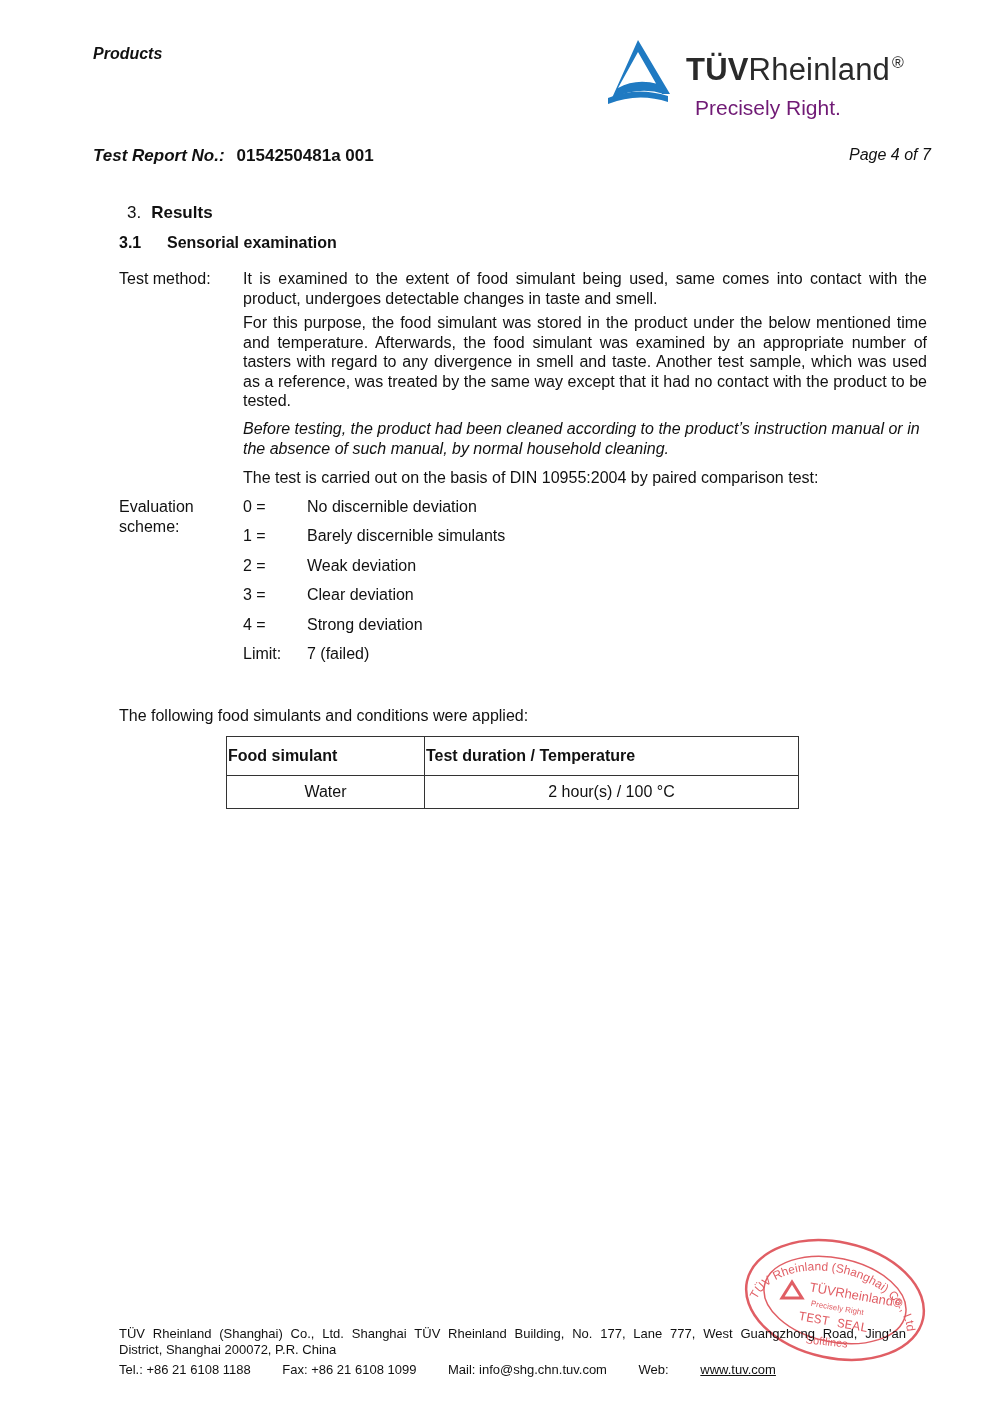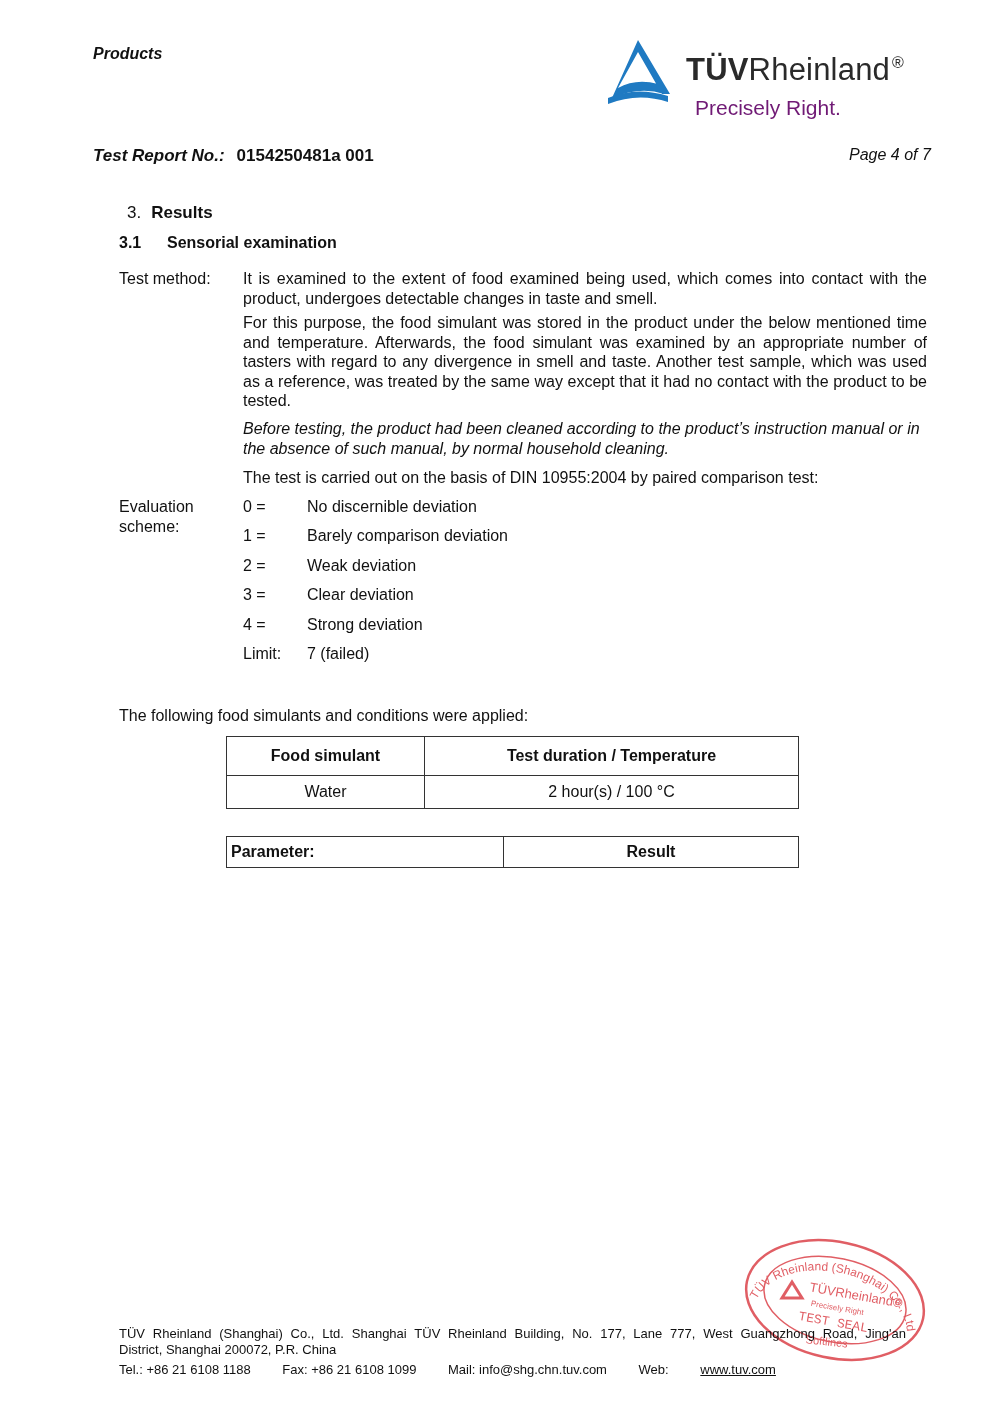--- a/index.html
+++ b/index.html
@@ -25,21 +25,21 @@
     .lbl-left { left: 119px; font-size: 16px; line-height: 19.5px; }
     .para { left: 243px; width: 684px; font-size: 16px; line-height: 19.5px; text-align: justify; }
     .para.nj { text-align: left; }
     .italic { font-style: italic; }
     .scheme-row { left: 243px; font-size: 16px; line-height: 19px; }
     .scheme-row .k { display: inline-block; width: 64px; }
     .intro { left: 119px; top: 707px; font-size: 16px; }
     table { border-collapse: collapse; position: absolute; font-size: 16px; }
     td, th { border: 1.5px solid #333; }
     .t1 { left: 226px; top: 736px; width: 573px; }
-    .t1 th { height: 36px; font-weight: bold; text-align: center; }
+    .t1 th { height: 36px; font-weight: bold; text-align: left; }
     .t1 td { height: 30px; text-align: center; }
     .t2 { left: 226px; top: 836px; width: 573px; }
     .t2 td { height: 28px; }
     .t2 td.l { text-align: left; padding-left: 4px; width: 271px; }
     .t2 td.r { text-align: center; }
     .t2 .b { font-weight: bold; }
     .footer1 { left: 119px; top: 1326px; width: 787px; font-size: 13px; line-height: 15.5px; text-align: justify; text-align-last: justify; }
     .footer1b { left: 119px; top: 1342px; font-size: 13px; }
     .footer2 { left: 119px; top: 1362px; font-size: 13px; }
     .footer2 span { margin-right: 28px; }
@@ -64,28 +64,28 @@
 <div class="abs page-no">Page 4 of 7</div>
 
 <div class="abs sec3">
   <span class="num">3.</span><span class="t">Results</span>
 </div>
 <div class="abs sec31">
   <span class="num">3.1</span><span>Sensorial examination</span>
 </div>
 
 <div class="abs lbl-left" style="top:269px;">Test method:</div>
-<div class="abs para" style="top:269px;">It is examined to the extent of food examined being used, which comes into contact with the product, undergoes detectable changes in taste and smell.</div>
+<div class="abs para" style="top:269px;">It is examined to the extent of food simulant being used, same comes into contact with the product, undergoes detectable changes in taste and smell.</div>
 <div class="abs para" style="top:313px;">For this purpose, the food simulant was stored in the product under the below mentioned time and temperature. Afterwards, the food simulant was examined by an appropriate number of tasters with regard to any divergence in smell and taste. Another test sample, which was used as a reference, was treated by the same way except that it had no contact with the product to be tested.</div>
 <div class="abs para nj italic" style="top:419px;">Before testing, the product had been cleaned according to the product’s instruction manual or in the absence of such manual, by normal household cleaning.</div>
 <div class="abs para nj" style="top:468px;">The test is carried out on the basis of DIN 10955:2004 by paired comparison test:</div>
 
 <div class="abs lbl-left" style="top:497px; width:110px;">Evaluation scheme:</div>
 <div class="abs scheme-row" style="top:497px;"><span class="k">0 =</span><span>No discernible deviation</span></div>
-<div class="abs scheme-row" style="top:526px;"><span class="k">1 =</span><span>Barely comparison deviation</span></div>
+<div class="abs scheme-row" style="top:526px;"><span class="k">1 =</span><span>Barely discernible simulants</span></div>
 <div class="abs scheme-row" style="top:556px;"><span class="k">2 =</span><span>Weak deviation</span></div>
 <div class="abs scheme-row" style="top:585px;"><span class="k">3 =</span><span>Clear deviation</span></div>
 <div class="abs scheme-row" style="top:615px;"><span class="k">4 =</span><span>Strong deviation</span></div>
 <div class="abs scheme-row" style="top:644px;"><span class="k">Limit:</span><span>7 (failed)</span></div>
 
 <div class="abs intro">The following food simulants and conditions were applied:</div>
 <table class="t1">
   <tbody>
       <tr>
     <th>Food simulant</th>
@@ -93,24 +93,20 @@
   </tr>
   <tr>
     <td>Water</td>
     <td>2 hour(s) / 100 °C</td>
   </tr>
 </tbody>
   </table>
 
 <table class="t2">
   <tbody>
-  <tr>
-        <td class="l b">Parameter:</td>
-        <td class="r b">Result</td>
-      </tr>
 </tbody>
   </table>
 
 <svg class="abs stamp" viewBox="0 0 190 125">
   <defs>
     <path id="ringTop" d="M18 78 A78 52 0 0 1 172 78"></path>
   </defs>
   <ellipse cx="95" cy="62" rx="90" ry="58" fill="none" stroke="#d9363e" stroke-width="2.5" transform="rotate(12 95 62)"></ellipse>
   <ellipse cx="95" cy="62" rx="72" ry="42" fill="none" stroke="#d9363e" stroke-width="1.5" transform="rotate(12 95 62)"></ellipse>
   <text font-size="12" fill="#d9363e" font-family="Liberation Sans, sans-serif" transform="rotate(12 95 62)"><textPath href="#ringTop">TÜV Rheinland (Shanghai) Co., Ltd.</textPath></text>

